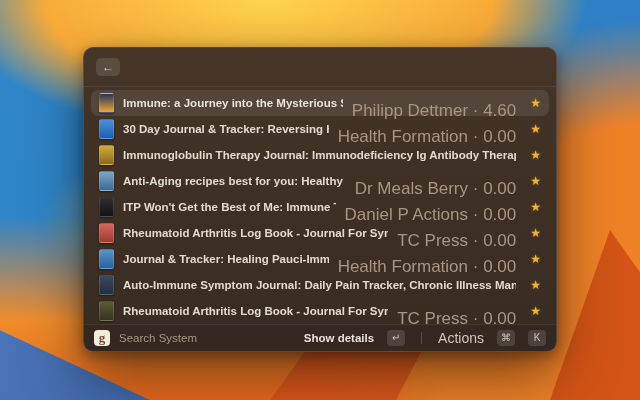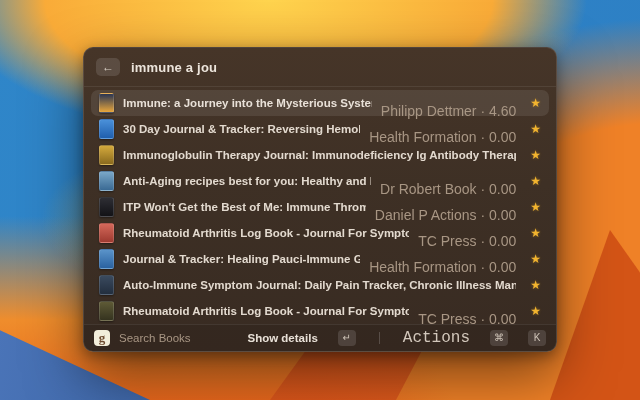--- a/index.html
+++ b/index.html
@@ -53,63 +53,62 @@
   }
   .row.selected { background:rgba(255,255,255,.09); }
   .cover { width:15px; height:20px; border-radius:2.5px; flex:0 0 auto;
     box-shadow:0 1px 2px rgba(0,0,0,.4); border:0.5px solid rgba(255,255,255,.15); }
   .title {
     font-size:11.5px; font-weight:700; color:#e9e1d8;
     white-space:nowrap; overflow:hidden; flex:0 1 auto;
   }
   .row:not(.selected) .title { color:#e3dacf; }
   .meta {
-    margin-left:auto; font-size:14px; color:#a89684; white-space:nowrap; flex:0 0 auto;margin-top:16px;
+    margin-left:auto; font-size:17px; color:#a89684; white-space:nowrap; flex:0 0 auto;margin-top:16px;
   }
   .star { font-size:12px; color:#f2b42f; margin-left:5px; flex:0 0 auto;
     text-shadow:0 0 3px rgba(242,180,47,.4); }
 
   
   .footer {
     flex:0 0 auto; height:27px; display:flex; align-items:center;
     padding:0 10px; border-top:1px solid rgba(255,255,255,.08);
     background:rgba(0,0,0,.07);
   }
   .app-badge {
     width:16px; height:16px; border-radius:4px; background:#f2edda;
     color:#6d4a2f; font-family:"Liberation Serif", serif; font-weight:700;
     font-size:13px; line-height:15px; text-align:center;
   }
   .app-name { margin-left:9px; font-size:11.5px; color:#a89684; }
-  .footer-right { margin-left:auto; display:flex; align-items:center; gap:20px; }
+  .footer-right { margin-left:auto; display:flex; align-items:center; gap:13px; }
   .show-details { font-size:11.5px; font-weight:700; color:#e9e1d8; }
   .key {
     min-width:18px; height:16px; padding:0 4px; border-radius:4px;
     background:rgba(255,255,255,.13); color:#cfc4b8;
     font-size:10px; line-height:16px; text-align:center;
   }
   .divider-v { width:1px; height:12px; background:rgba(255,255,255,.18); margin:0 3px; }
-  .actions-label { font-size:16px; color:#d2c7bb;font-family:Liberation Mono, monospace; }
+  .actions-label { font-size:14px; color:#d2c7bb; }
 </style>
 </head>
 <body>
 
 <div class="desktop">
   <div class="wp-shape wp-glow"></div>
   <div class="wp-shape wp-stripe1"></div>
   <div class="wp-shape wp-stripe2"></div>
   <div class="wp-shape wp-bluewedge"></div>
 
   <div class="window">
 
     <div class="searchbar">
       <div class="back-btn">
         <span>←</span>
       </div>
-      <div class="query">immune a jou</div>
     </div>
 
     <div class="divider-h"></div>
 
     <div class="list">
   <div class="row selected">
     <div class="cover" style="background: linear-gradient(rgb(42, 53, 82), rgb(232, 166, 60));"></div>
     <div class="title">Immune: a Journey into the Mysterious System that Keeps You Alive</div>
     <div class="meta">Philipp Dettmer · 4.60</div>
     <div class="star">★</div>
@@ -124,21 +123,21 @@
 
   <div class="row">
     <div class="cover" style="background: linear-gradient(rgb(212, 169, 60), rgb(138, 106, 30));"></div>
     <div class="title">Immunoglobulin Therapy Journal: Immunodeficiency Ig Antibody Therapeutic...</div>
     <div class="star">★</div>
   </div>
 
   <div class="row">
     <div class="cover" style="background: linear-gradient(rgb(122, 167, 199), rgb(58, 106, 148));"></div>
     <div class="title">Anti-Aging recipes best for you: Healthy and Nutritious Meals for a Youthful Glow...</div>
-    <div class="meta">Dr Robert Book · 0.00</div>
+    <div class="meta">Dr Meals Berry · 0.00</div>
     <div class="star">★</div>
   </div>
 
   <div class="row">
     <div class="cover" style="background: linear-gradient(rgb(46, 46, 52), rgb(18, 18, 22));"></div>
     <div class="title">ITP Won't Get the Best of Me: Immune Thrombocytopenic Purpura Journal for K...</div>
     <div class="meta">Daniel P Actions · 0.00</div>
     <div class="star">★</div>
   </div>
 
@@ -167,21 +166,21 @@
     <div class="title">Rheumatoid Arthritis Log Book - Journal For Symptoms Of Arthritis: Daily Arthritis Sym...</div>
     <div class="meta">TC Press · 0.00</div>
     <div class="star">★</div>
   </div>
 </div>
 
     <div class="footer">
       <div class="app-badge">
         <span>g</span>
       </div>
-      <div class="app-name">Search Books</div>
+      <div class="app-name">Search System</div>
       <div class="footer-right">
         <span class="show-details">Show details</span>
         <span class="key">↵</span>
         <span class="divider-v"></span>
         <span class="actions-label">Actions</span>
         <span class="key">⌘</span>
         <span class="key">K</span>
       </div>
     </div>
 

